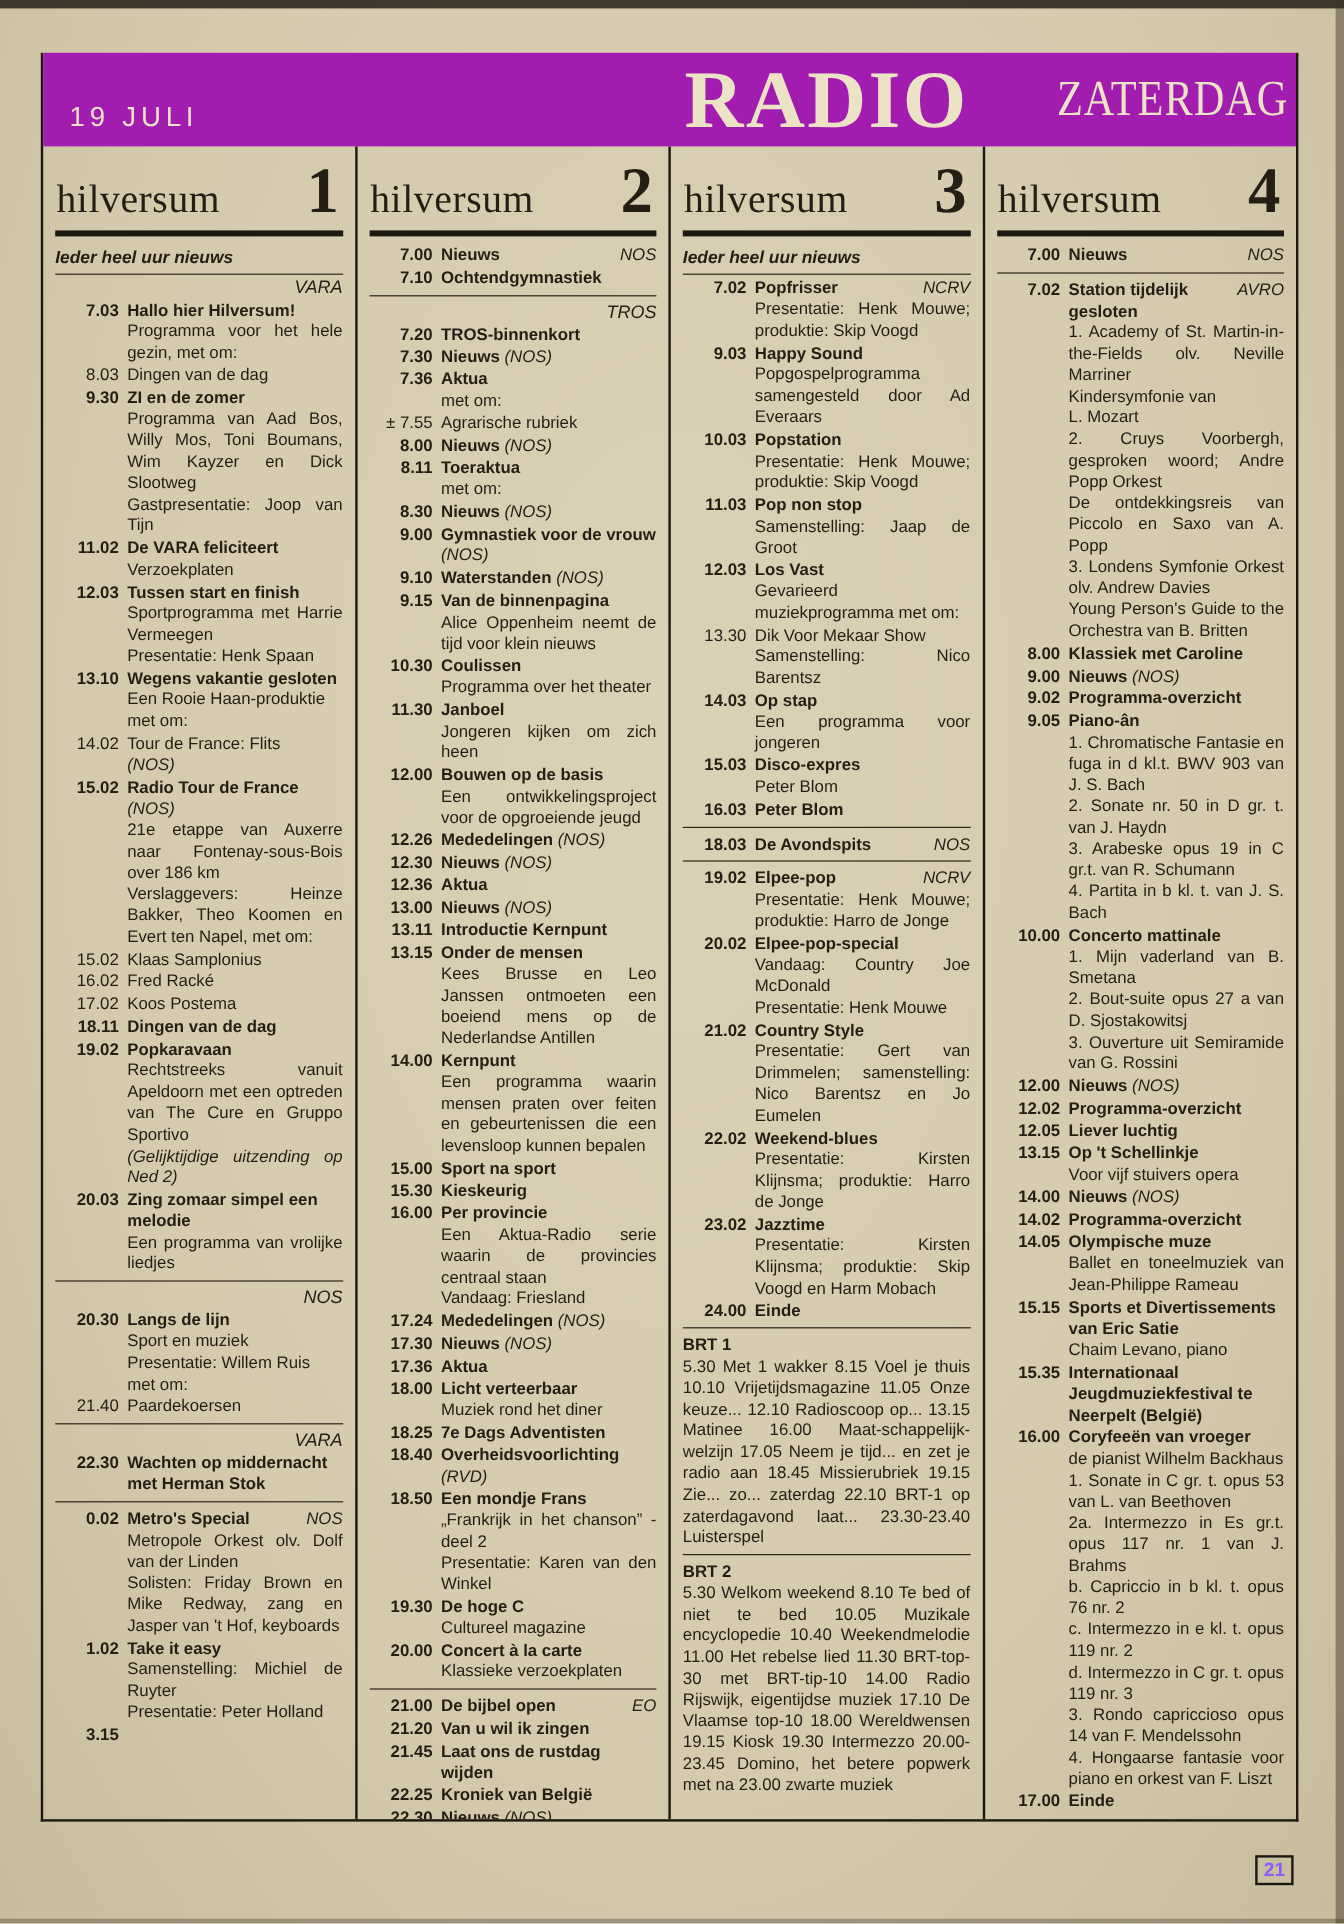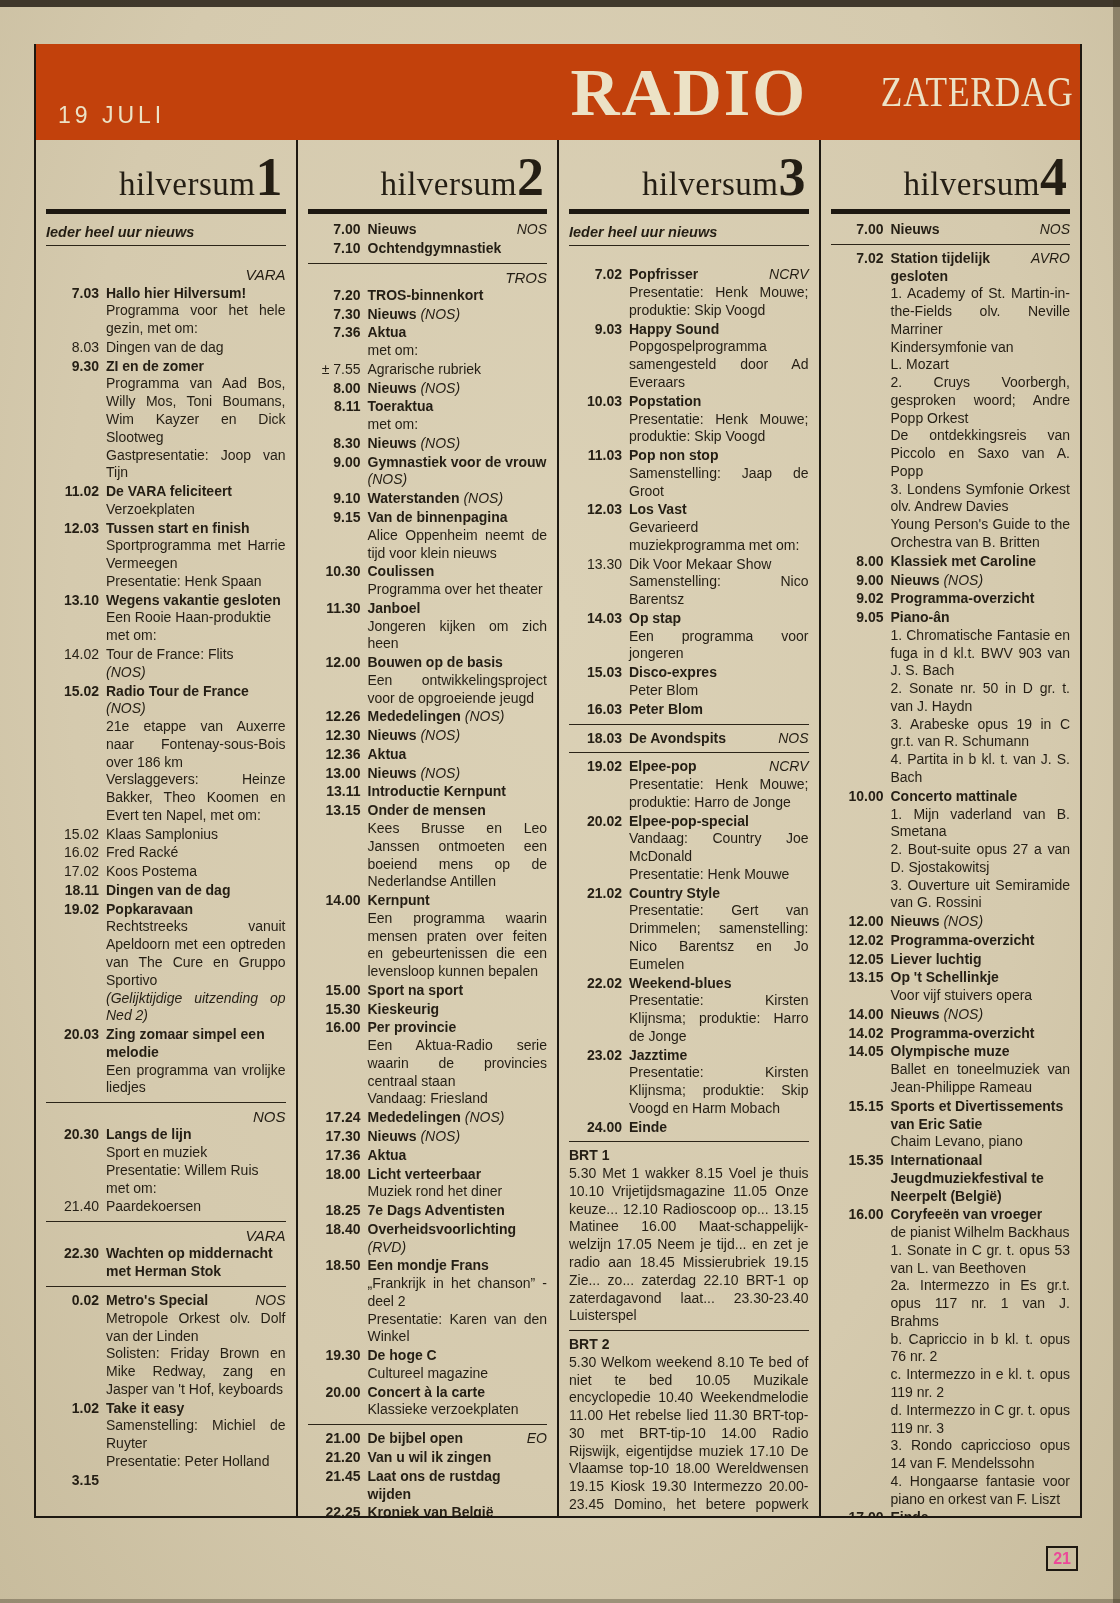--- a/index.html
+++ b/index.html
@@ -14,72 +14,72 @@
   .scan-top{position:absolute;top:0;left:0;right:0;height:7px;background:#261f15;opacity:.85;}
   .scan-right{position:absolute;top:0;right:0;width:7px;bottom:0;background:#3a311f;opacity:.45;}
   .scan-bottom{position:absolute;bottom:0;left:0;right:0;height:4px;background:#3a311f;opacity:.35;}
 
   .frame{
     position:absolute;left:34px;right:38px;top:44px;bottom:85px;
     border:2px solid #1d1811;border-top:none;
     display:flex;flex-direction:column;
   }
   
-  .topbar{position:relative;height:96px;background:#c2410c;color:#ece2c6;flex:none;}
+  .topbar{position:relative;height:78px;background:#a21caf;color:#ece2c6;flex:none;}
   .date{position:absolute;left:22px;bottom:11px;font-size:23px;letter-spacing:4px;}
   .brand{
     position:absolute;left:61%;top:50%;transform:translate(-50%,-50%);
     font-family:"Liberation Serif","DejaVu Serif",serif;
     font-weight:bold;font-size:68px;letter-spacing:2px;line-height:1;margin-left:16px;
   }
   .day{
     position:absolute;right:6px;top:50%;transform:translateY(-50%) scaleX(.84);transform-origin:right center;
     font-size:42px;letter-spacing:1px;font-family:"Liberation Serif","DejaVu Serif",serif;
   }
 
   
   .grid{flex:1;display:flex;min-height:0;}
   .col{flex:1 1 0;min-width:0;padding:4px 10px 0;overflow:hidden;}
   .col + .col{border-left:2px solid #1d1811;}
   .col-head{
-    display:flex;align-items:baseline;justify-content:flex-end;
+    display:flex;align-items:baseline;justify-content:space-between;
     font-family:"Liberation Serif","DejaVu Serif",serif;
     border-bottom:5px solid #1d1811;
     padding:14px 3px 6px 1px;margin-bottom:7px;
   }
   .st-name{font-size:33px;letter-spacing:.5px;}
   .st-num{font-size:54px;font-weight:bold;line-height:.72;}
 
   .col-body{font-size:14px;line-height:1.27;}
 
   .note{
     font-style:italic;font-weight:bold;font-size:14.5px;
     border-bottom:1.5px solid #2b2418;
-    padding:2px 0 4px;margin-bottom:20px;
+    padding:2px 0 4px;margin-bottom:2px;
   }
   .orgline{text-align:right;font-style:italic;font-size:15px;line-height:1.15;margin:1px 0 1px;}
   .rule{border-top:1.5px solid #2b2418;margin:5px 0;}
 
   .prog{display:flex;margin:0 0 1px;}
   .prog .time{flex:0 0 53px;text-align:right;padding-right:7px;white-space:nowrap;}
   .prog.b .time,.prog.b .ptitle{font-weight:bold;}
   .pc{flex:1;min-width:0;}
   .porg{float:right;font-style:italic;margin-left:6px;}
   .psuf{font-style:italic;}
   .desc{margin:0;text-align:justify;}
   .desc.it{font-style:italic;}
 
   .block{margin:1px 0 2px;text-align:justify;}
   .btitle{display:block;font-weight:bold;text-align:left;}
   .block b{font-weight:normal;}
 
   .pagenum{
     position:absolute;right:42px;bottom:32px;
     border:2px solid #1d1811;padding:0 5px;
-    font-weight:bold;font-size:16px;line-height:21px;color:#ec4899;
+    font-weight:bold;font-size:16px;line-height:21px;color:#8b5cf6;
   }
 </style>
 </head>
 <body>
 
 <div class="scan-top"></div>
 <div class="scan-right"></div>
 <div class="scan-bottom"></div>
 
 <div class="frame">

